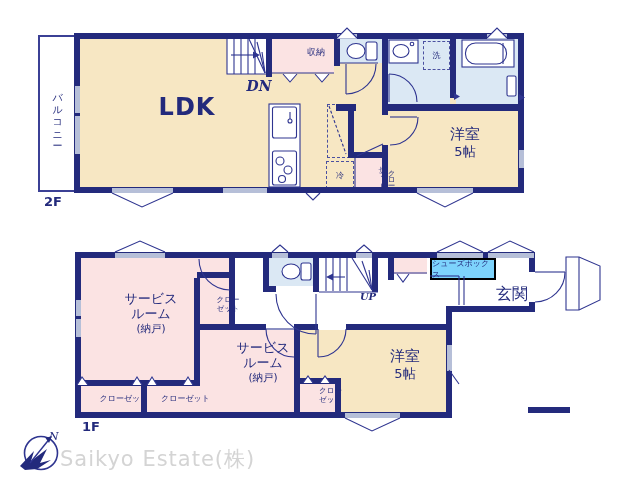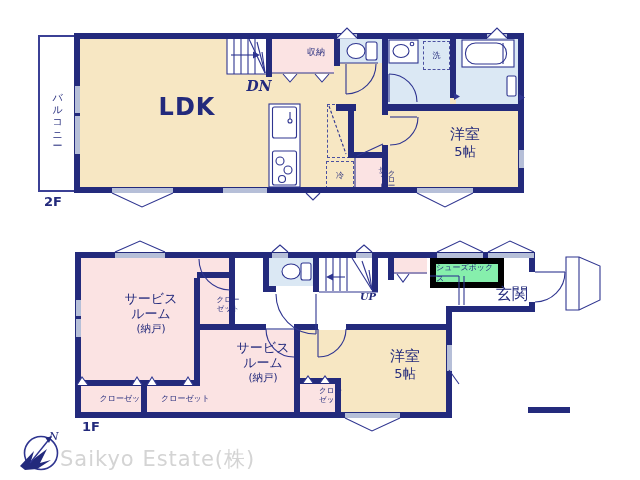--- a/index.html
+++ b/index.html
@@ -10,21 +10,21 @@
   .wall{position:absolute;background:#232a7c;z-index:3;}
   .win{position:absolute;background:#b6bfd8;z-index:4;}
   svg.overlay{position:absolute;left:0;top:0;z-index:5;pointer-events:none;}
   .lbl{position:absolute;z-index:6;color:#232a7c;text-align:center;line-height:1.18;white-space:nowrap;padding-left:13px;}
   .lbl .ln{display:block;}
   .serifit{font-family:"DejaVu Serif",serif;font-style:italic;font-weight:bold;}
   .vwrap{writing-mode:vertical-rl;}
   .vwrap .ln{display:block;}
   .balcony{position:absolute;z-index:1;border:2px solid #3b4095;background:#fff;
            display:flex;align-items:center;justify-content:center;}
-  .shoebox{position:absolute;z-index:4;background:#86efac;border:6px solid #000000;
+  .shoebox{position:absolute;z-index:4;background:#7dd3fc;border:2px solid #000000;
            display:flex;align-items:center;justify-content:center;}
   .watermark{position:absolute;z-index:7;color:#d4d4d4;letter-spacing:1px;}
 </style>
 </head>
 <body>
 
 <div id="canvas">
 
   <div class="balcony" style="left:38px;top:35px;width:34px;height:153px;">
     <div class="vwrap" style="font-size:10px;letter-spacing:2px;color:#232a7c;">バルコニー</div>

